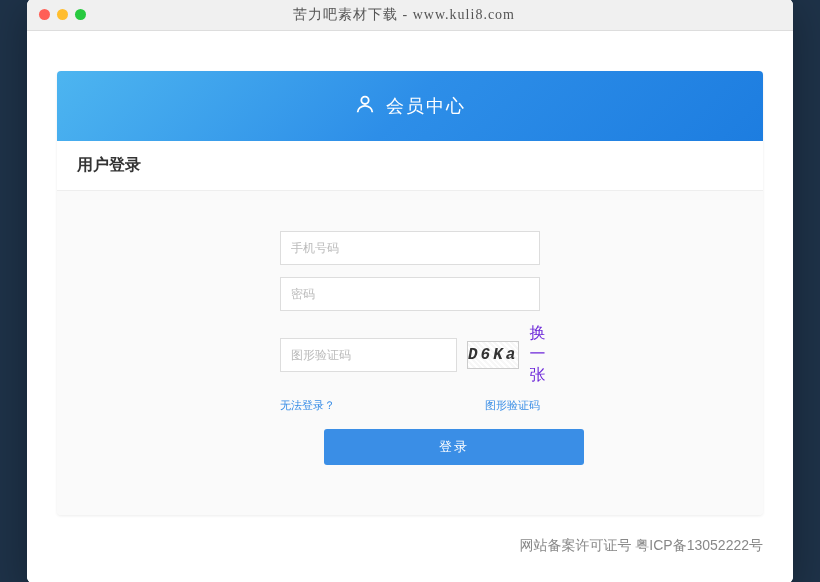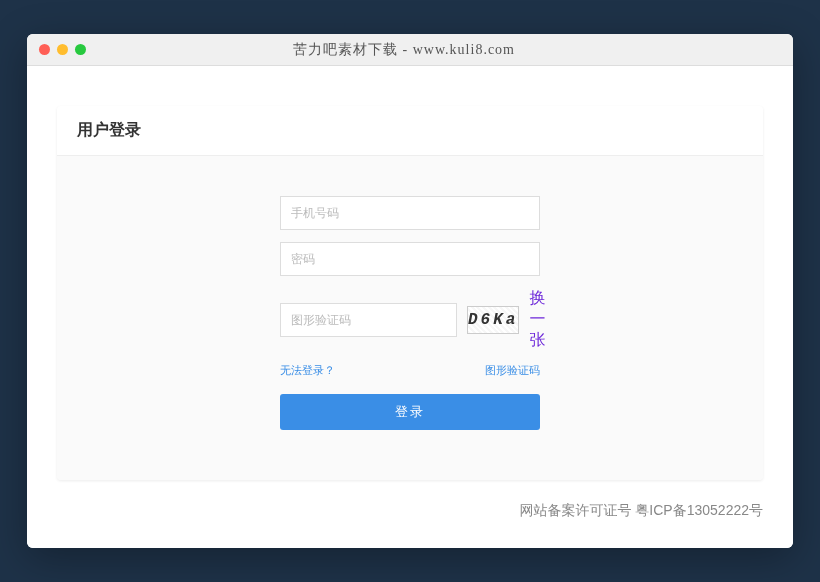--- a/index.html
+++ b/index.html
@@ -23,38 +23,47 @@
 .form-inner { width: 260px; }
 .input { width: 100%; height: 34px; border: 1px solid #ddd; background: #fff; padding: 0 10px; font-size: 12px; color: #333; margin-bottom: 12px; outline: none; }
 .input::placeholder { color: #bbb; }
 .captcha-row { display: flex; align-items: center; gap: 10px; margin-bottom: 12px; }
 .captcha-input { flex: 0 0 128px; height: 34px; border: 1px solid #ddd; background: #fff; padding: 0 10px; font-size: 12px; outline: none; }
 .captcha-input::placeholder { color: #bbb; }
 .captcha-img { width: 70px; height: 28px; background: #fff; border: 1px solid #ccc; display: flex; align-items: center; justify-content: center; font-family: "Courier New", monospace; font-size: 16px; font-weight: bold; letter-spacing: 3px; color: #333; background-image: repeating-linear-gradient(45deg, rgba(0,0,0,0.03) 0 2px, transparent 2px 4px); font-style: italic; }
 .refresh-link { font-size: 16px; color: #6d28d9; text-decoration: none; cursor: pointer; text-align: center; }
 .links-row { display: flex; justify-content: space-between; margin-bottom: 16px; gap: 36px; }
 .link { font-size: 11px; color: #3a8ee6; text-decoration: none; cursor: pointer; }
-.submit-btn { width: 100%; height: 36px; background: #3a8ee6; color: #fff; border: none; border-radius: 3px; font-size: 13px; cursor: pointer; letter-spacing: 2px; }
+.submit-btn { width: 100%; height: 36px; background: #3a8ee6; color: #fff; border: none; border-radius: 3px; font-size: 13px; cursor: pointer; letter-spacing: 2px; margin-left: 44px; }
 .footer { text-align: right; padding: 22px 0 8px; font-size: 14px; color: #888; }
 </style>
 </head>
 <body>
 
 <div class="window">
   <div class="titlebar">
     <div class="dots">
       <div class="dot red"></div>
       <div class="dot yellow"></div>
       <div class="dot green"></div>
     </div>
     <div class="titlebar-title">苦力吧素材下载 - www.kuli8.com</div>
   </div>
 
   <div class="content">
     <div class="card">
+      <div class="header-banner">
+        <span>
+          <svg viewBox="0 0 24 24" fill="none" stroke-width="2">
+              <circle cx="12" cy="8" r="4"></circle>
+              <path d="M4 21c0-4 4-7 8-7s8 3 8 7"></path>
+            </svg>
+        </span>
+        <span class="header-title">会员中心</span>
+      </div>
 
       <div class="tabbar">
         <span class="tab">用户登录</span>
       </div>
 
       <div class="form-area">
         <div class="form-inner">
           <input class="input" type="text" placeholder="手机号码" style="">
           <input class="input" type="password" placeholder="密码" style="">
           <div class="captcha-row">

